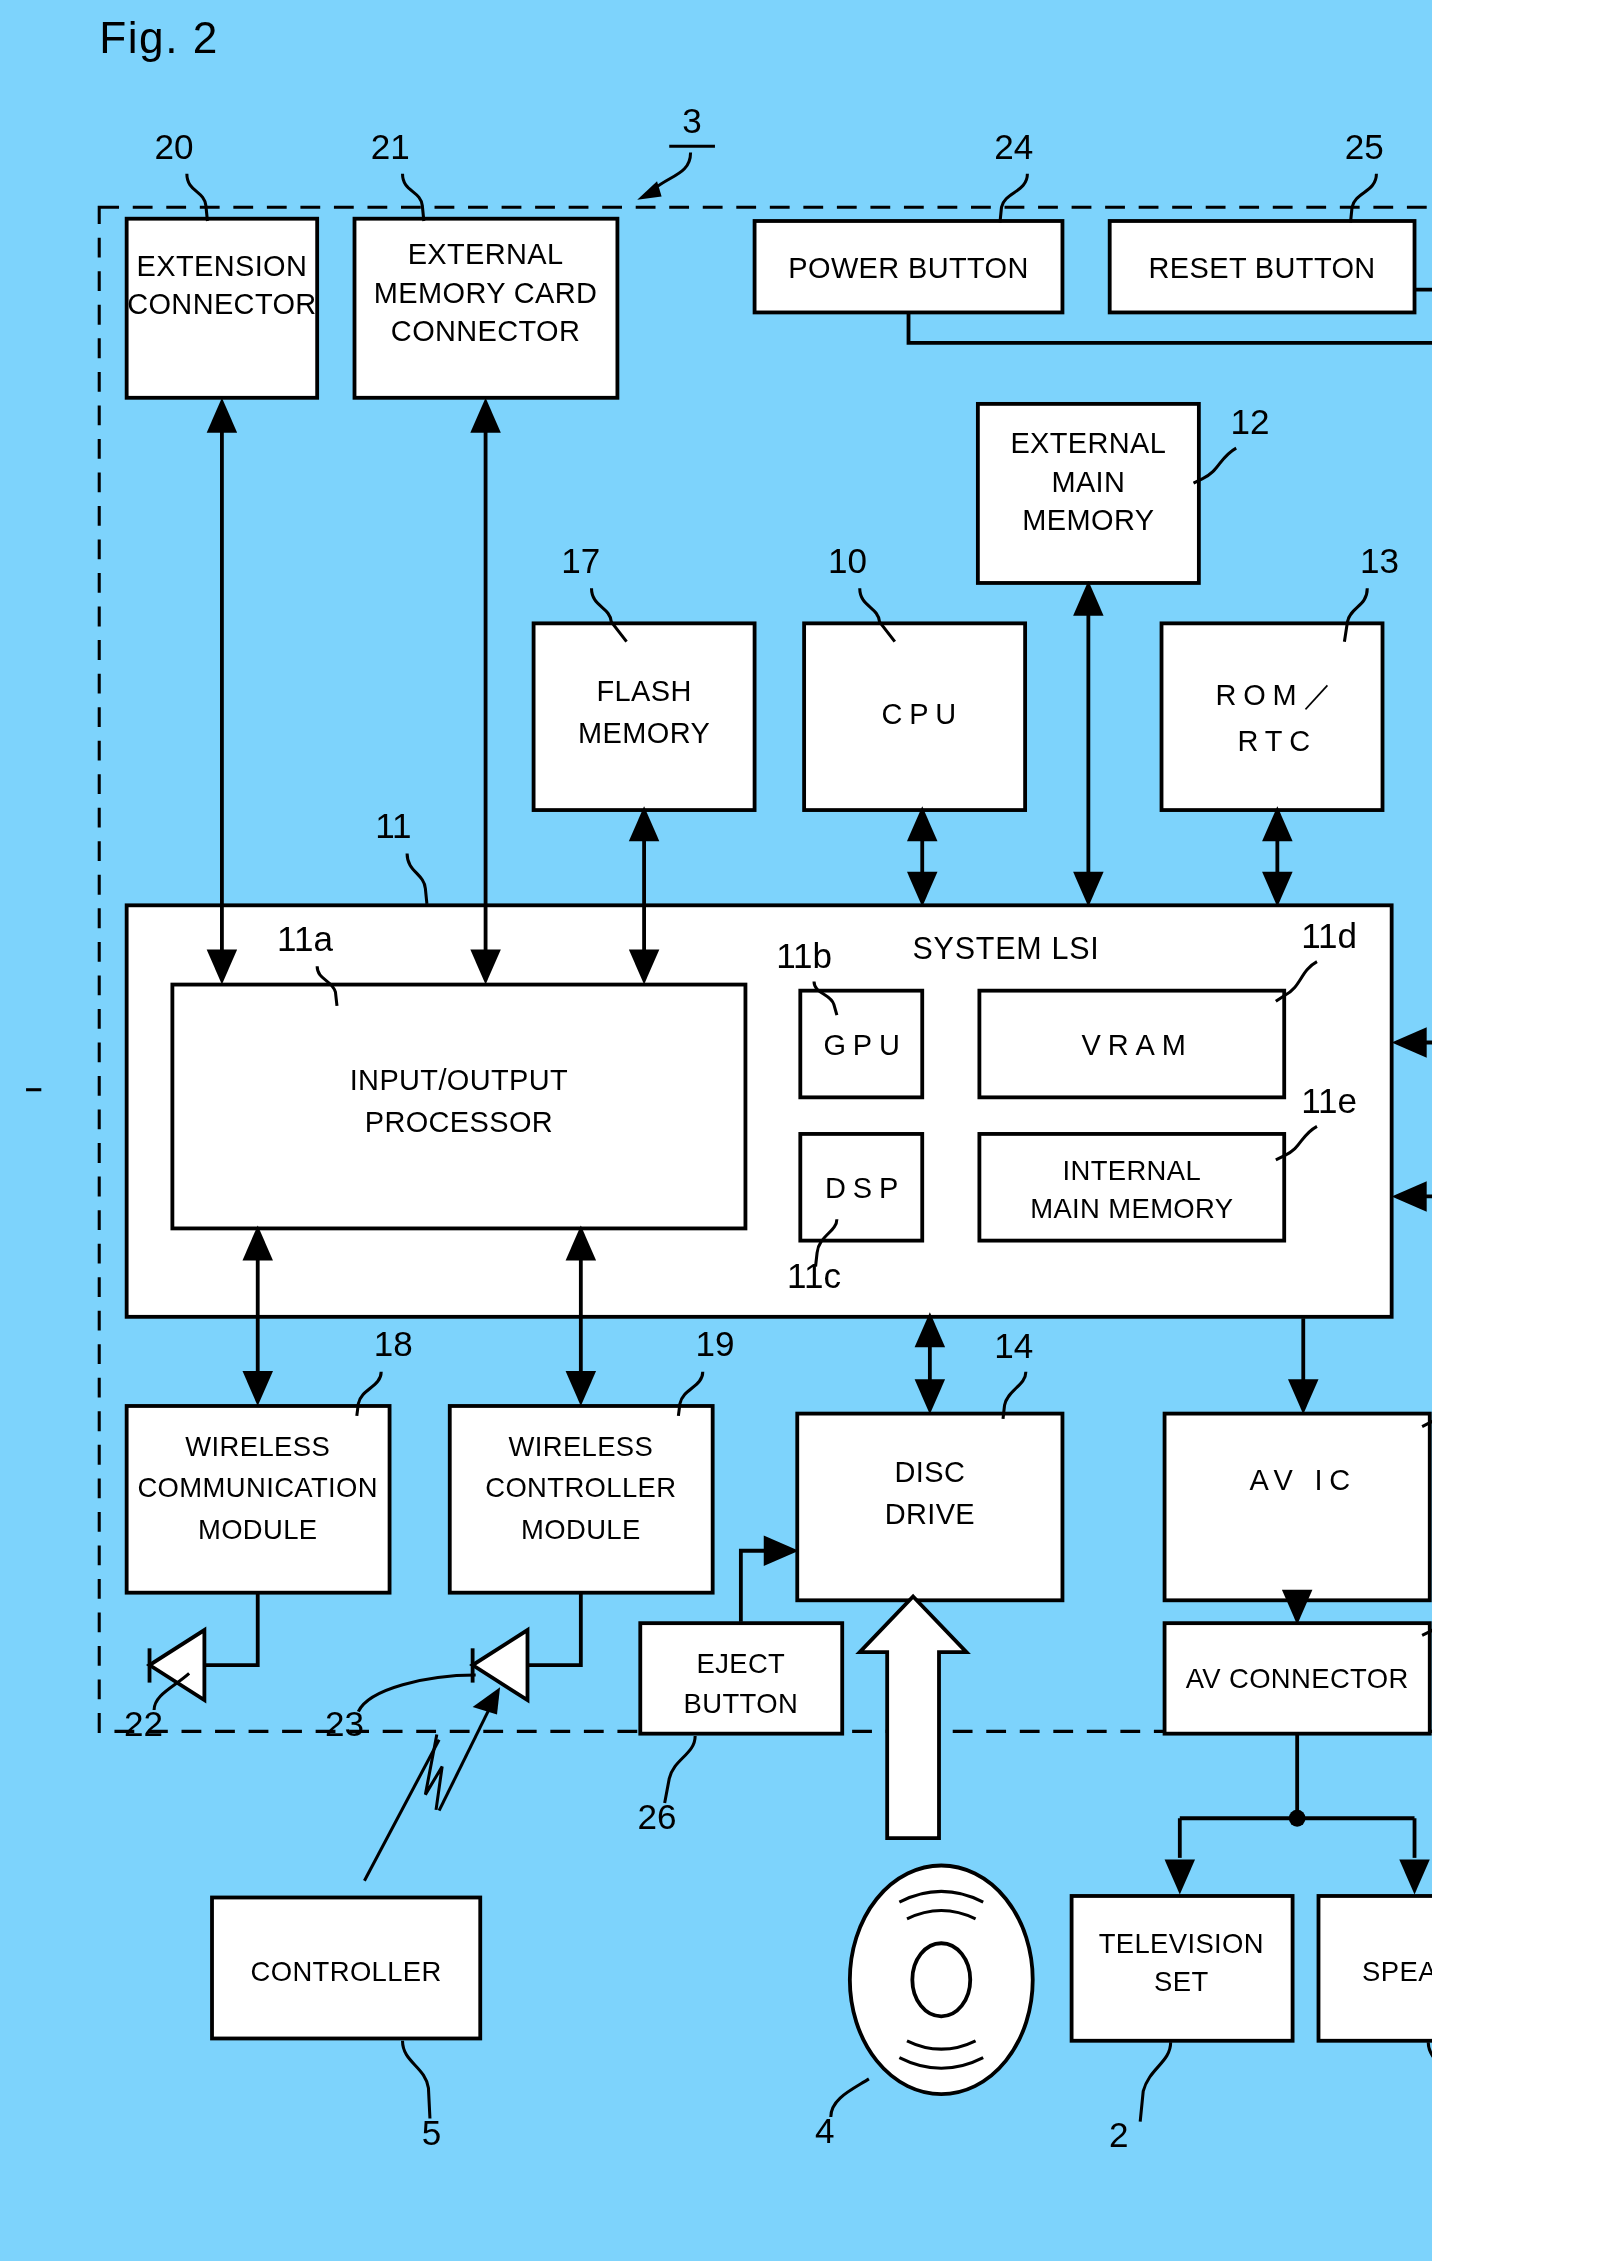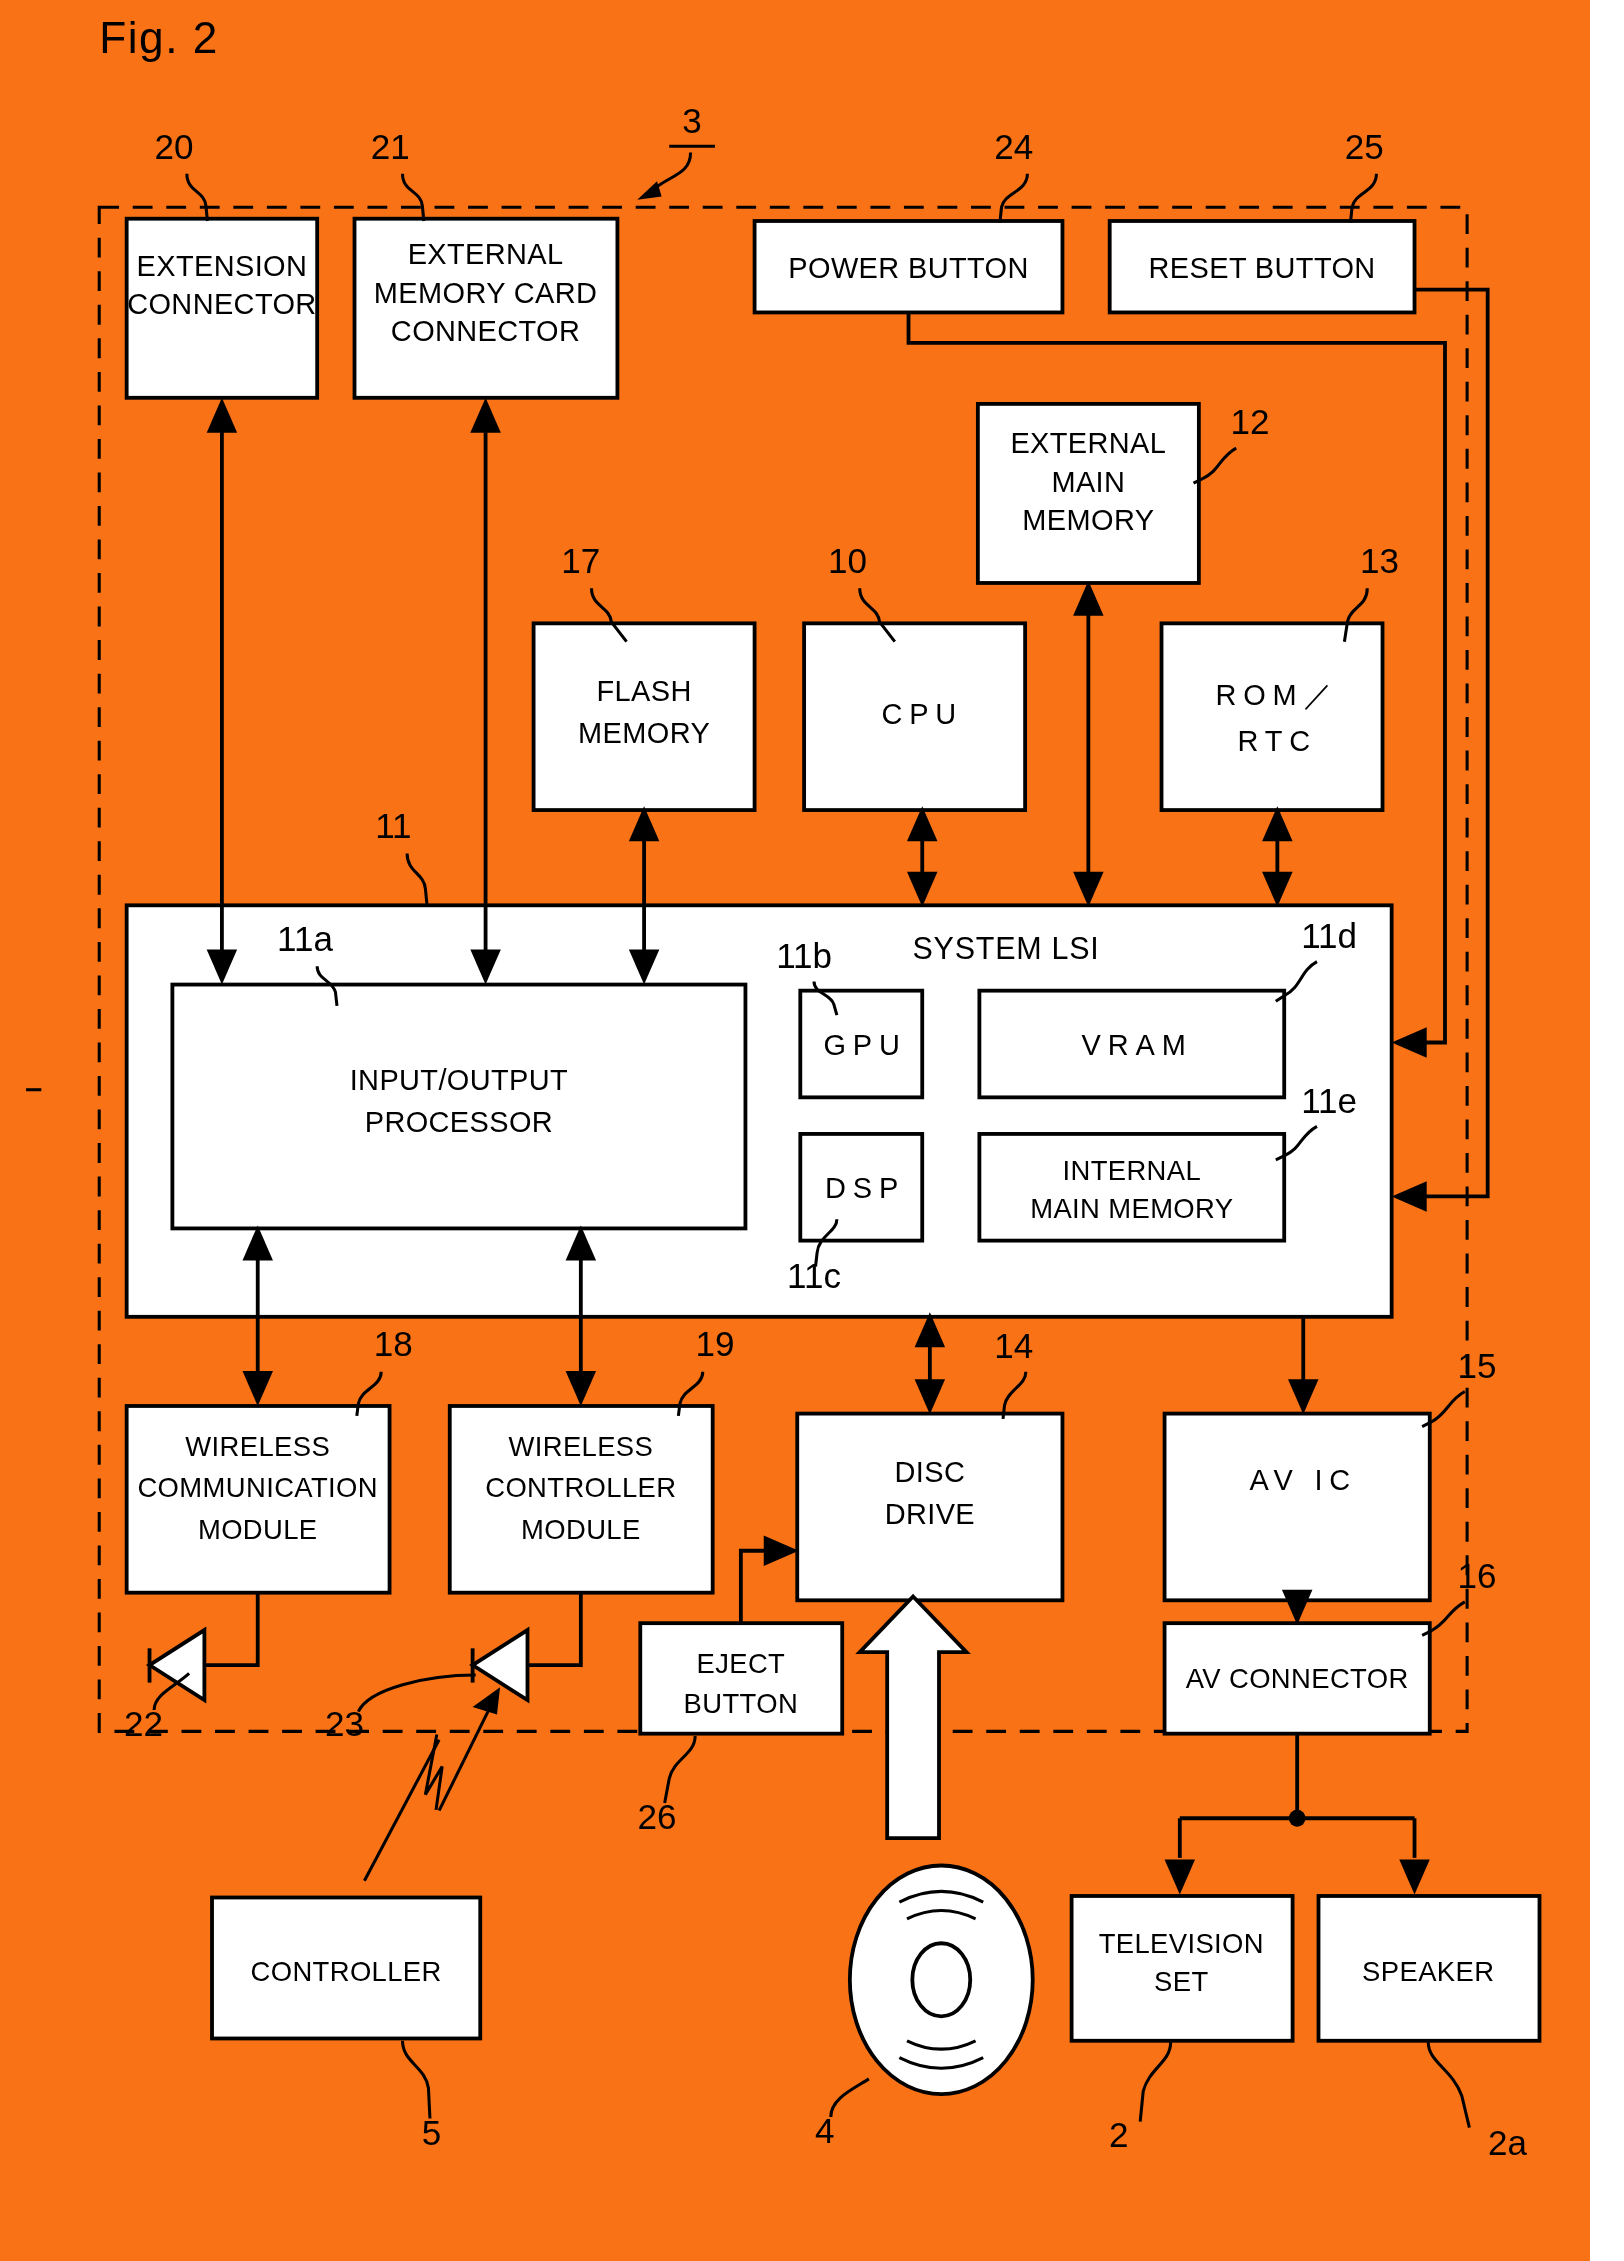--- a/index.html
+++ b/index.html
@@ -5,23 +5,23 @@
   html, body {
     margin: 0;
     padding: 0;
     background: #ffffff;
   }
   body {
     font-family: "Liberation Sans", sans-serif;
   }
   #page {
     position: relative;
-    width: 1590px;
+    width: 1432px;
     height: 2261px;
-    background: #f97316;
+    background: #7dd3fc;
     overflow: hidden;
   }
   svg.diagram {
     position: absolute;
     left: 0;
     top: 0;
     width: 1625px;
     height: 2261px;
   }
   text {

